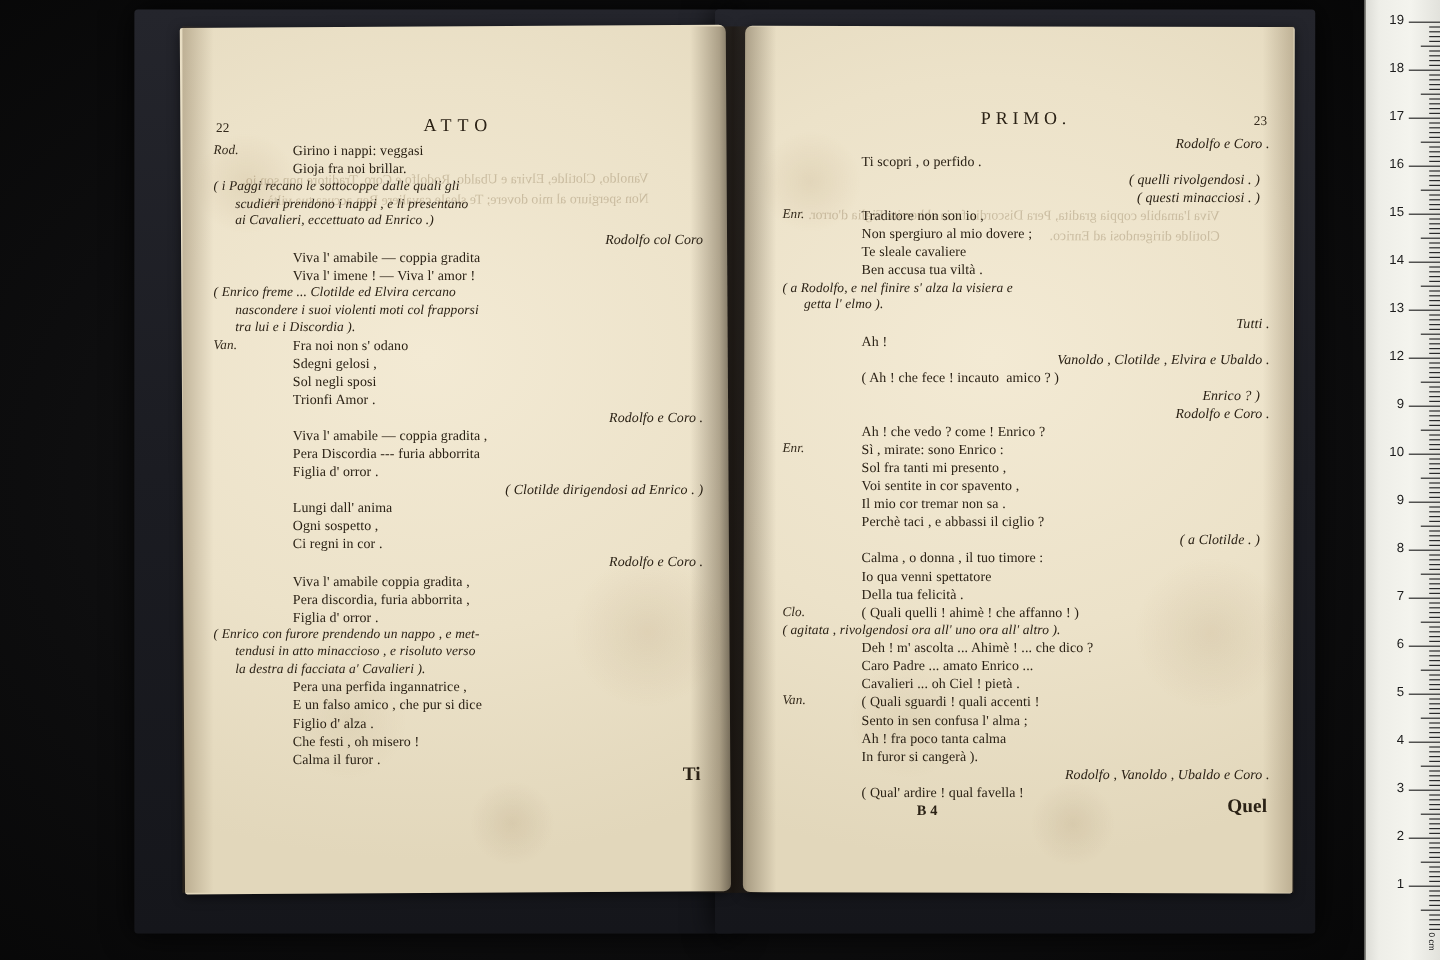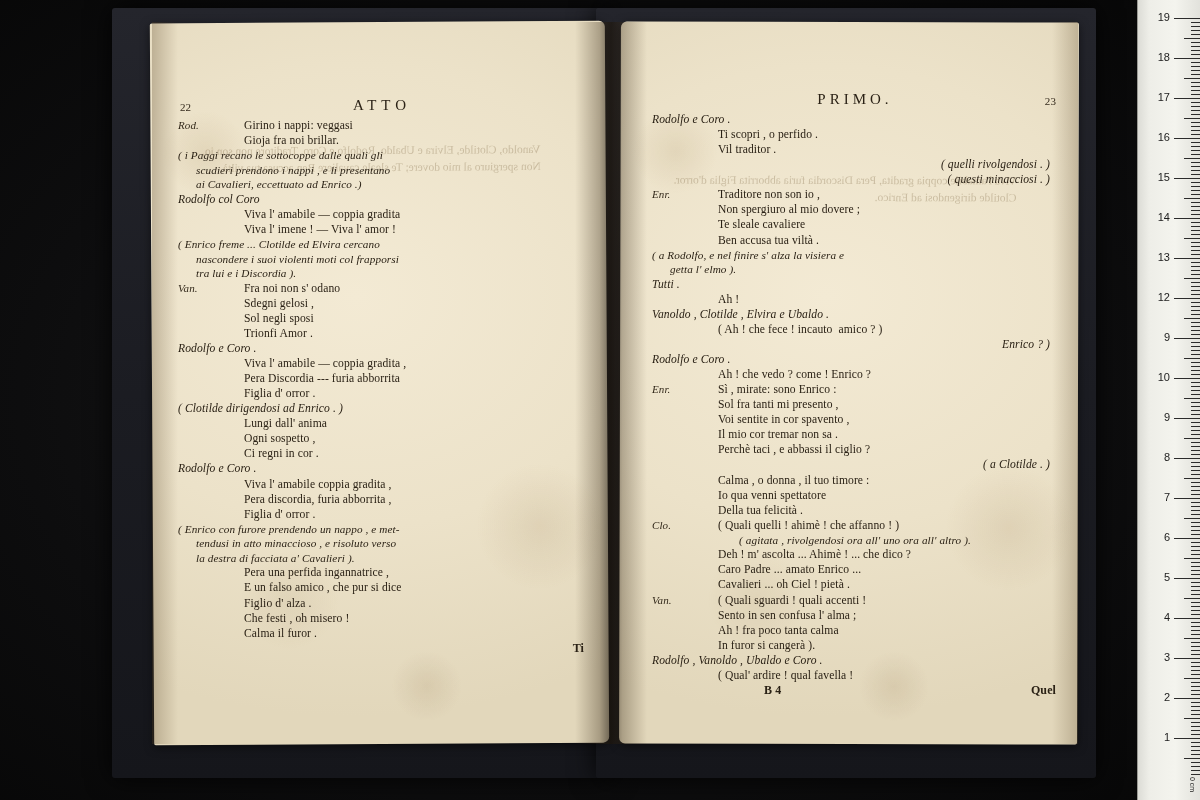--- a/index.html
+++ b/index.html
@@ -134,29 +134,29 @@
   }
   .spk {
     position: absolute;
     left: 0;
     top: 0;
     font-style: italic;
     font-size: 11px;
     color: #33291b;
   }
   .vs     { display: block; padding-left: 66px; }
-  .ctr    { display: block; text-align: left; font-style: italic; }
+  .ctr    { display: block; text-align: right; font-style: italic; }
   .stage  { display: block; font-style: italic; font-size: 11.2px; }
   .stage.ind { padding-left: 18px; }
-  .stage.c   { text-align: center; }
+  .stage.c   { }
   .right-al  { display: block; text-align: right; font-style: italic; padding-right: 8px; }
 
   .catch {
     position: absolute;
-    font-size: 12px;
+    font-size: 16px;
     font-weight: bold;
   }
   .sig {
     position: absolute;
     font-size: 12px;
     font-weight: bold;
   }
 
   
   .ghost {
@@ -274,21 +274,20 @@
   </div>
 
   <div class="textblock right">
     <div class="hdr">
       <div class="runhead r">PRIMO.</div>
       <span class="folio rf">23</span>
     </div>
     <div id="right-lines">
         <div class="ln"><span class="ctr">Rodolfo e Coro .</span></div>
         <div class="ln"><span class="vs">Ti scopri , o perfido .</span></div>
-        <div class="ln"><span class="vs">Vil traditor .</span></div>
         <div class="ln"><span class="right-al">( quelli rivolgendosi . )</span></div>
         <div class="ln"><span class="right-al">( questi minacciosi . )</span></div>
         <div class="ln"><span class="spk">Enr.</span><span class="vs">Traditore non son io ,</span></div>
         <div class="ln"><span class="vs">Non spergiuro al mio dovere ;</span></div>
         <div class="ln"><span class="vs">Te sleale cavaliere</span></div>
         <div class="ln"><span class="vs">Ben accusa tua viltà .</span></div>
         <div class="ln"><span class="stage">( a Rodolfo, e nel finire s' alza la visiera e</span></div>
         <div class="ln"><span class="stage ind">getta l' elmo ).</span></div>
         <div class="ln"><span class="ctr">Tutti .</span></div>
         <div class="ln"><span class="vs">Ah !</span></div>

